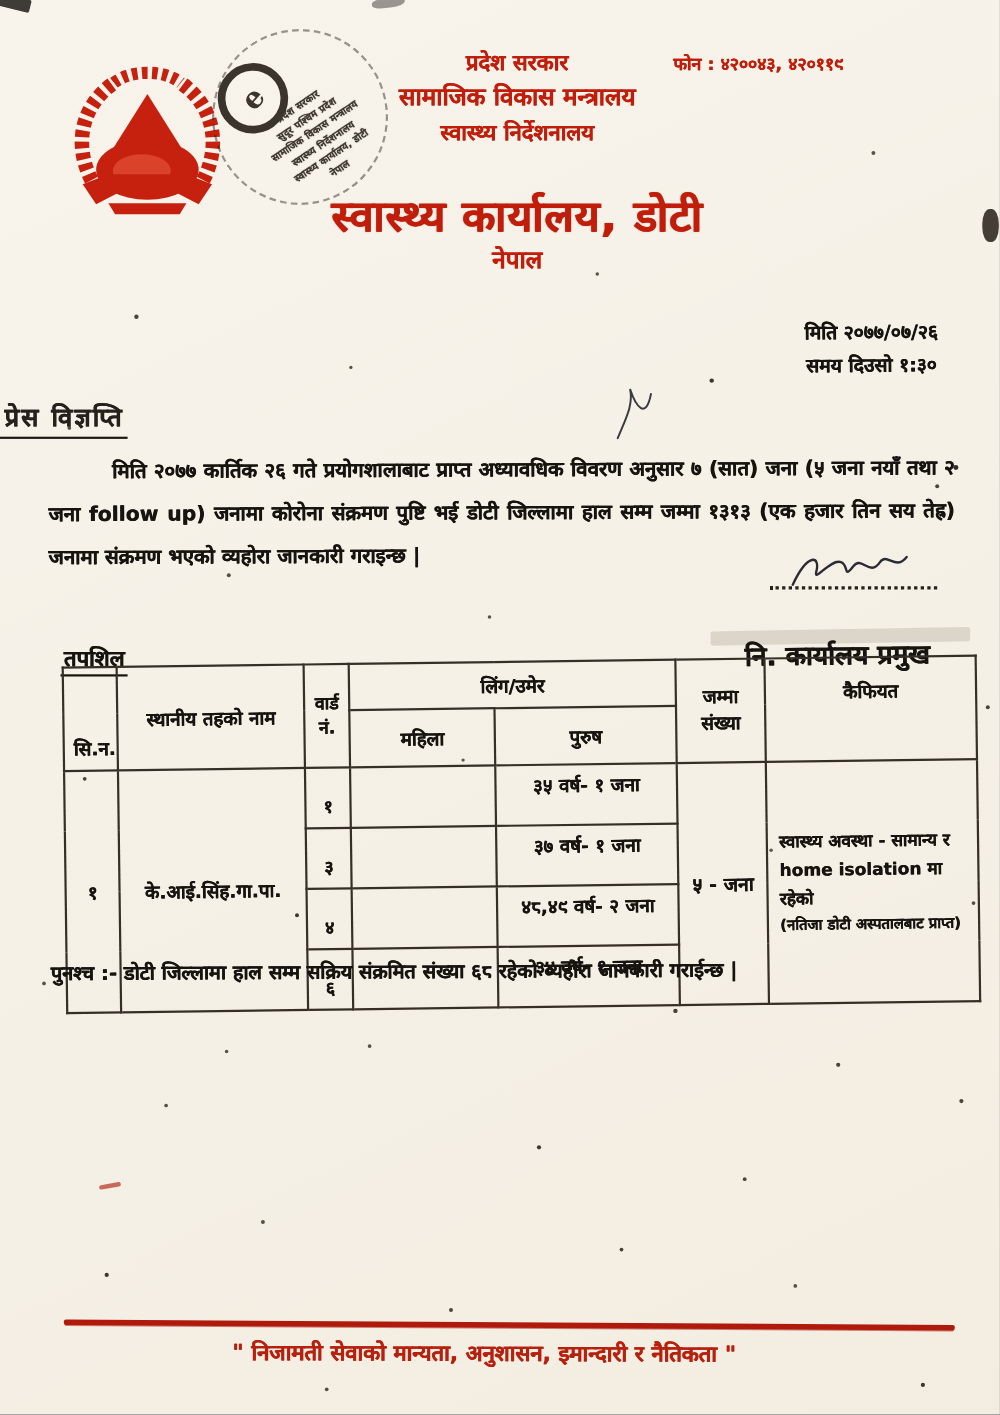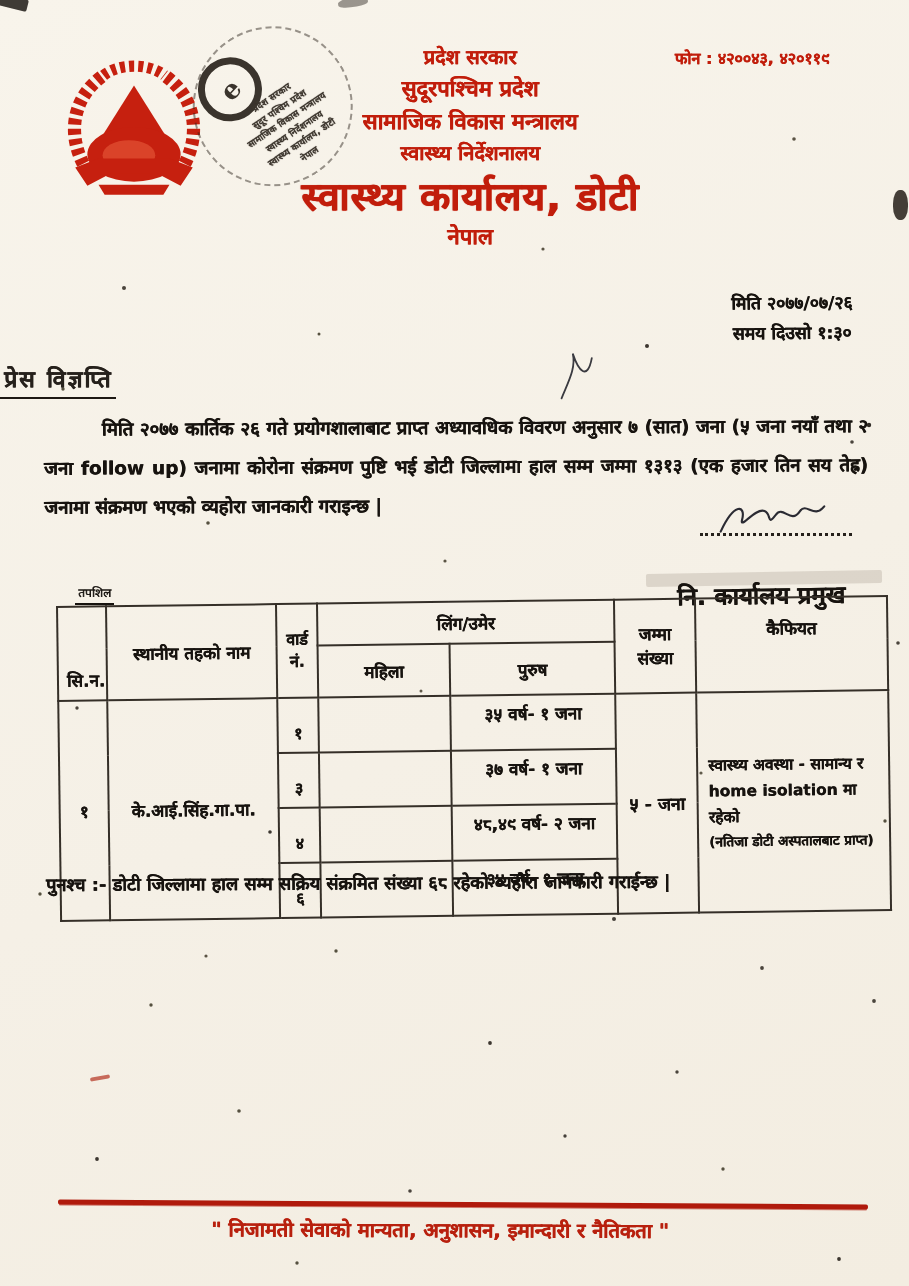--- a/index.html
+++ b/index.html
@@ -27,21 +27,21 @@
   .head-center{left:240px; top:42px; width:460px; text-align:center; color:#c11d0b;}
   .head-center .l1{font-size:20px; font-weight:bold; line-height:30px; text-shadow:.4px 0 0 currentColor;}
   .head-center .l2{font-size:22px; font-weight:bold; line-height:33px; text-shadow:.5px 0 0 currentColor;}
   .head-center .l3{font-size:22px; font-weight:bold; line-height:33px; text-shadow:.5px 0 0 currentColor;}
   .head-center .l4{font-size:20px; font-weight:bold; line-height:31px; text-shadow:.4px 0 0 currentColor;}
   .office-name{left:180px; top:168px; width:580px; text-align:center; color:#c11d0b;
     font-size:39px; font-weight:bold; letter-spacing:1px; text-shadow:1px 0 0 currentColor,0 0 1px rgba(193,29,11,.6);}
   .country{left:240px; top:220px; width:460px; text-align:center; color:#c11d0b;
     font-size:22px; font-weight:bold; text-shadow:.5px 0 0 currentColor;}
   .contact{left:612px; top:46px; width:280px; color:#c11d0b;}
-  .contact .phone{font-size:16px; font-weight:bold; line-height:26px; text-shadow:.4px 0 0 currentColor;text-align:center;}
+  .contact .phone{font-size:16px; font-weight:bold; line-height:26px; text-shadow:.4px 0 0 currentColor;}
   .contact .email{font-size:16px; font-weight:bold; line-height:26px; text-shadow:.3px 0 0 currentColor;}
   .contact .email .addr{font-family:"DejaVu Serif",serif; font-style:italic; font-size:19px;}
   
   .refblock{left:66px; top:258px; color:#b8200e;}
   .refblock div{font-size:17px; font-weight:bold; line-height:38px; text-shadow:.4px 0 0 currentColor;}
   .dateblock{left:692px; top:288px; width:200px; text-align:center; color:#17130f; transform:rotate(-.5deg);}
   .dateblock div{font-size:17.5px; font-weight:bold; line-height:30px; text-shadow:.4px 0 0 currentColor;}
   
   .press-title{left:0; top:362px; width:909px; }
   .press-title span{display:inline-block; font-size:23px; font-weight:bold; letter-spacing:2px;
@@ -52,22 +52,22 @@
     text-shadow:.45px 0 0 currentColor; transform:rotate(-.25deg);}
   
   .sig-squiggle{left:712px; top:498px; width:120px; height:42px;}
   .sig-dots{left:700px; top:532px; width:152px; border-bottom:3px dotted #26211c; height:1px;}
   .sig-name{left:648px; top:540px; width:250px; text-align:center; font-size:18px; font-weight:bold;
     color:#17130f; text-shadow:.4px 0 0 currentColor;}
   .sig-smudge{left:646px; top:572px; width:236px; height:13px; background:rgba(118,106,92,.2); transform:rotate(-1deg); border-radius:2px;}
   .sig-role{left:630px; top:578px; width:262px; text-align:center; font-size:24px; font-weight:bold;
     color:#17130f; text-shadow:.6px 0 0 currentColor; transform:rotate(-.8deg);}
   
-  .tbl-label{left:55px; top:584px; font-size:12px; font-weight:normal; color:#17130f;
-    border-bottom:2.5px solid #17130f; padding:0 3px 2px; text-shadow:.5px 0 0 currentColor;margin-left:20px;}
+  .tbl-label{left:55px; top:584px; font-size:20px; font-weight:bold; color:#17130f;
+    border-bottom:2.5px solid #17130f; padding:0 3px 2px; text-shadow:.5px 0 0 currentColor;}
   .datatable{left:56px; top:606px; width:830px; transform:rotate(-.75deg); transform-origin:left top;}
   table{border-collapse:collapse; width:830px; table-layout:fixed; color:#17130f;}
   td,th{border:2.2px solid #352f28; font-weight:bold; font-size:17px; padding:2px 4px;
     text-shadow:.35px 0 0 currentColor; background:transparent;}
   th{font-size:17px;}
   .th-sn{vertical-align:bottom; text-align:left; padding-left:8px; padding-bottom:8px;}
   .th-lvl{vertical-align:middle; text-align:center;}
   .th-ward{vertical-align:middle; text-align:center; font-size:16px; line-height:22px;}
   .th-ga{text-align:center; height:36px;}
   .th-fm{text-align:center; vertical-align:middle; height:46px;}
@@ -141,21 +141,20 @@
       <div>सुदूर पश्चिम प्रदेश</div>
       <div>सामाजिक विकास मन्त्रालय</div>
       <div>स्वास्थ्य निर्देशनालय</div>
       <div>स्वास्थ्य कार्यालय, डोटी</div>
       <div>नेपाल</div>
     </div>
   </div>
 
   <div class="abs head-center">
     <div class="l1">प्रदेश सरकार</div>
-    <div class="l2">सुदूरपश्चिम प्रदेश</div>
     <div class="l3">सामाजिक विकास मन्त्रालय</div>
     <div class="l4">स्वास्थ्य निर्देशनालय</div>
   </div>
   <div class="abs office-name">स्वास्थ्य कार्यालय, डोटी</div>
   <div class="abs country">नेपाल</div>
 
   <div class="abs contact">
     <div class="phone">फोन : ४२००४३, ४२०११९</div>
   </div>
 

